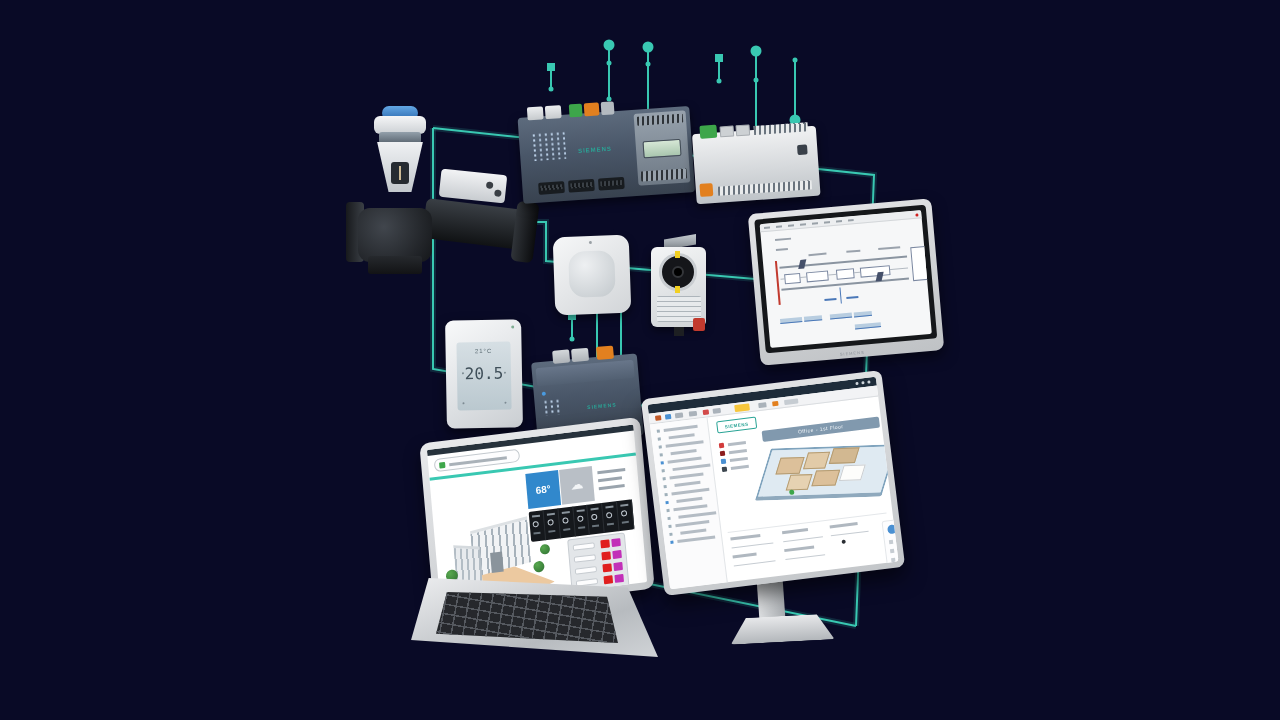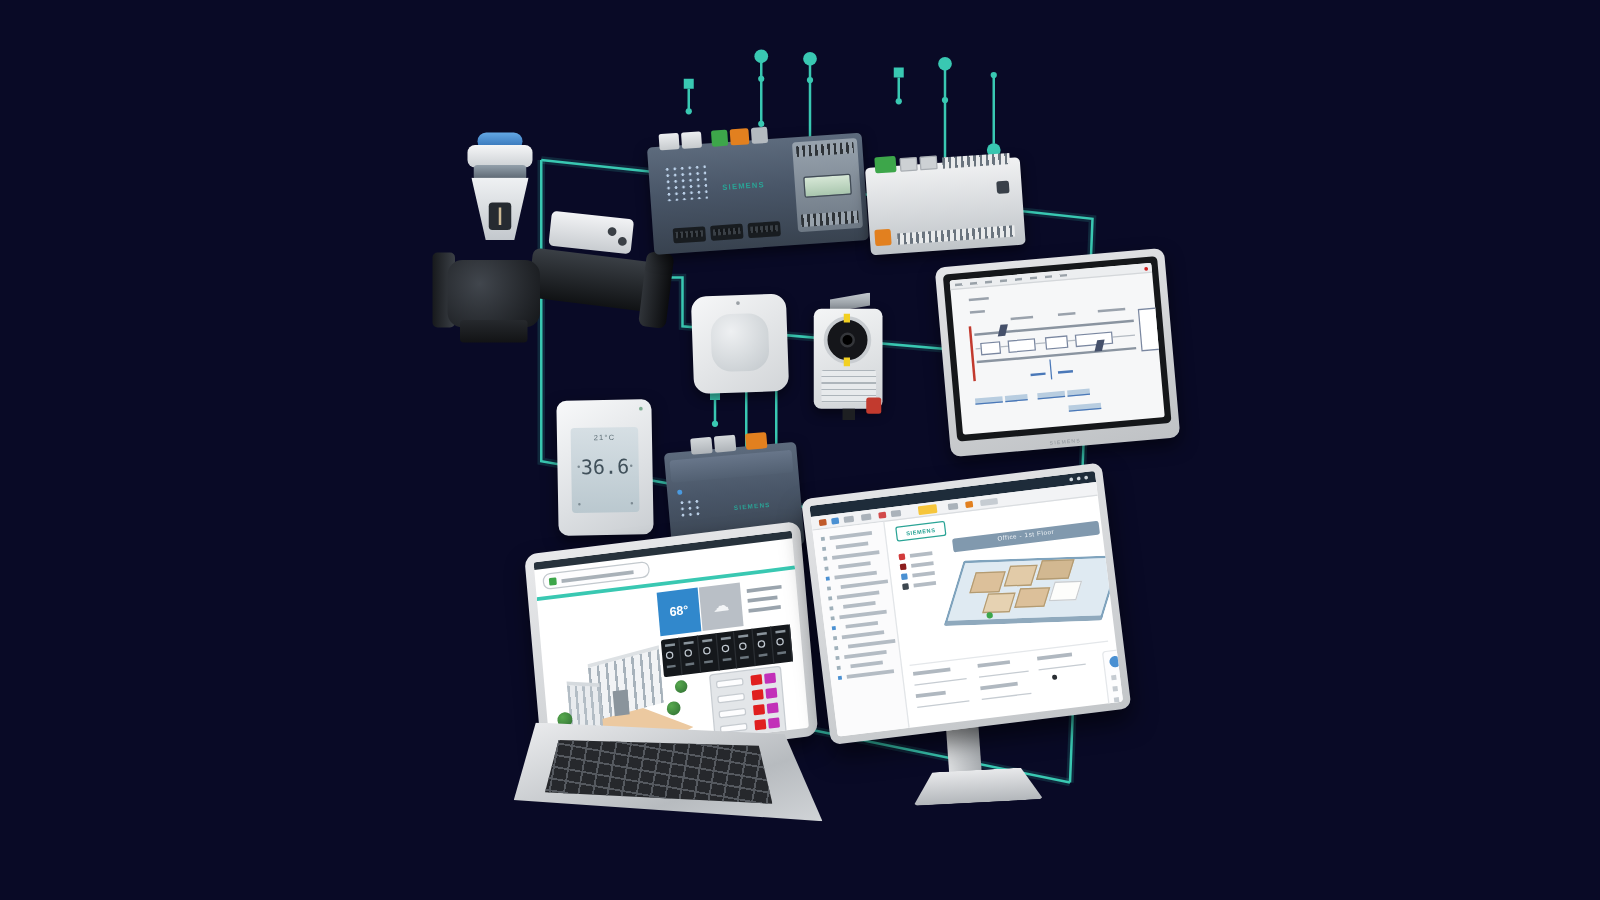--- a/index.html
+++ b/index.html
@@ -409,21 +409,21 @@
       <div class="chip c5"></div>
     </div>
     <div class="brandM">SIEMENS</div>
   </div>
 
   <div class="thermo">
     <div class="face"></div>
     <div class="led"></div>
     <div class="scr">
       <div class="toprow">21°C</div>
-      <div class="main">36.6</div>
+      <div class="main">20.5</div>
       <div class="pip pp1"></div>
       <div class="pip pp2"></div>
       <div class="pip pp3"></div>
       <div class="pip pp4"></div>
     </div>
   </div>
 
   <div class="dinD ctrl3">
     <div class="bodyD"></div>
     <div class="tblock tb1"></div>

